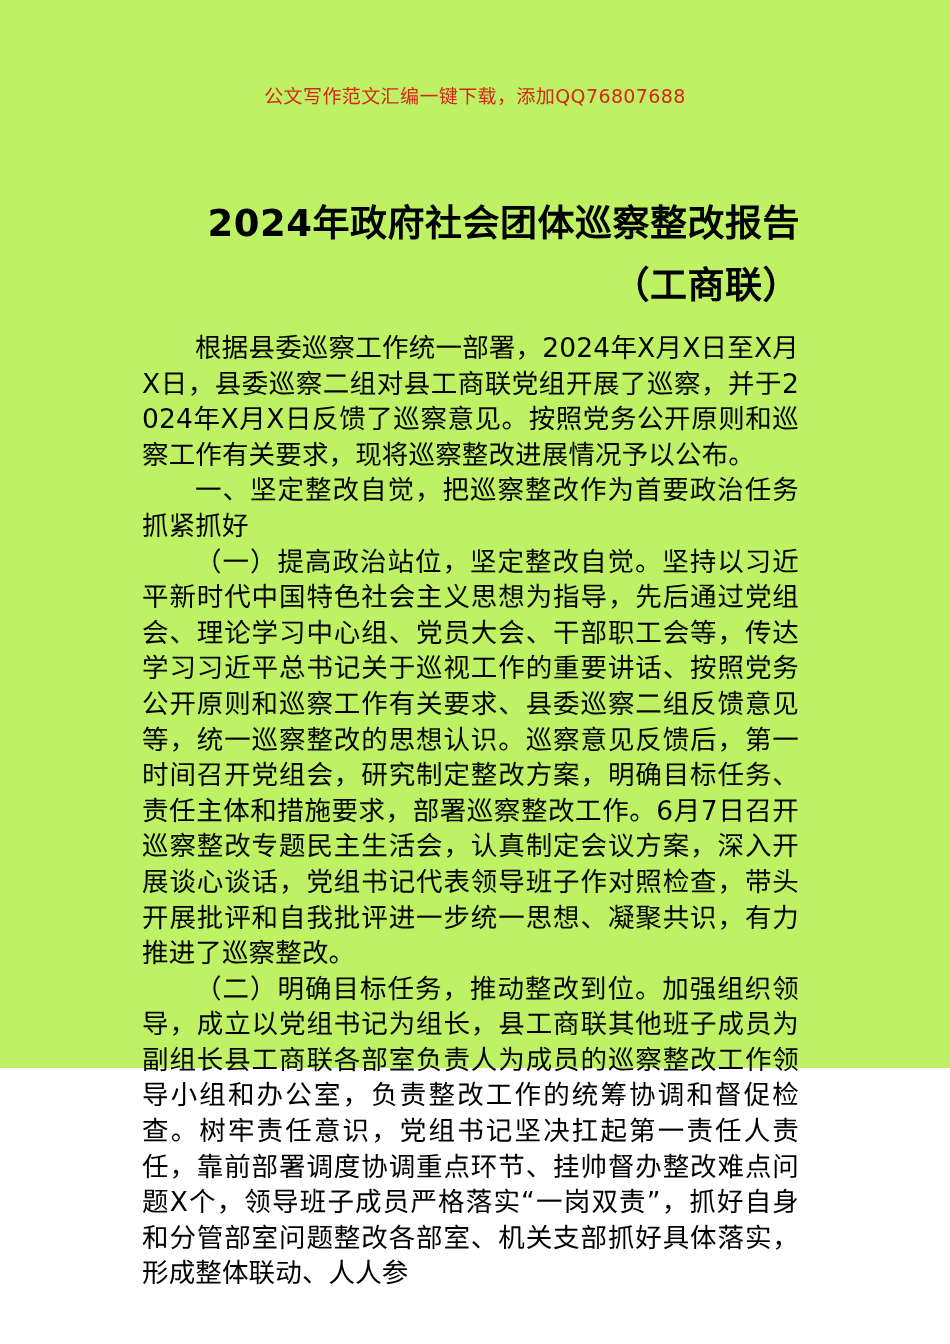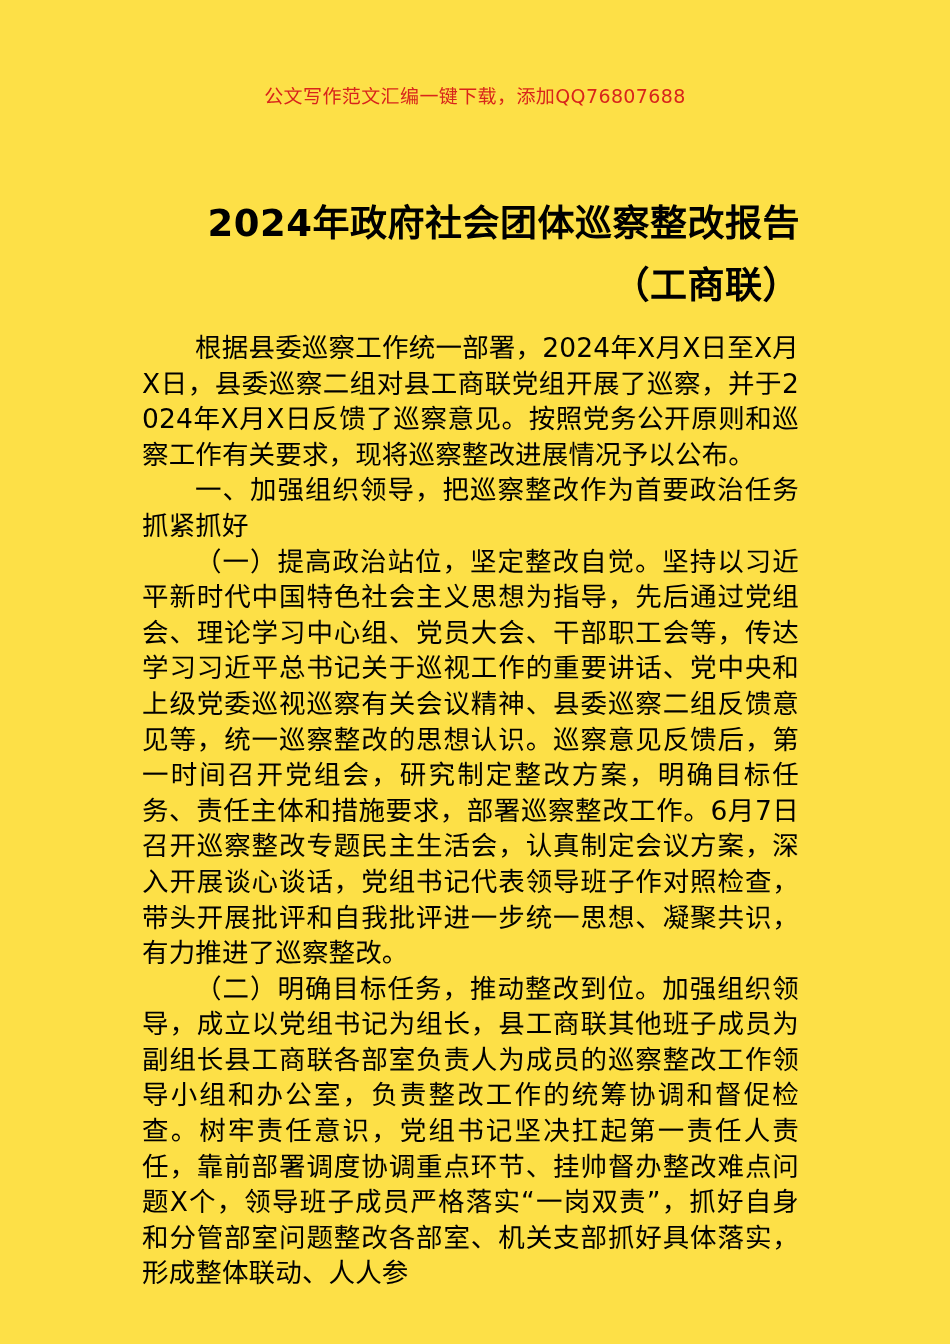--- a/index.html
+++ b/index.html
@@ -13,22 +13,22 @@
     height: 1344px;
     position: relative;
     overflow: hidden;
     font-family: "DejaVu Sans", "Liberation Sans", sans-serif;
     color: #000000;
     -webkit-font-smoothing: antialiased;
   }
 
   .page {
     width: 950px;
-    height: 1344px;
-    background: #fde047;
+    height: 1068px;
+    background: #bef264;
     box-sizing: border-box;
     position: relative;
   }
 
   
   .promo-header {
     position: absolute;
     top: 84px;
     left: 0;
     width: 950px;
@@ -89,21 +89,21 @@
 <div class="page">
 
   <div class="promo-header">公文写作范文汇编一键下载，添加QQ76807688</div>
 
   <h1 class="doc-title">2024年政府社会团体巡察整改报告（工商联）</h1>
 
   <div class="doc-body">
 
     <p class="para indent">根据县委巡察工作统一部署，2024年X月X日至X月X日，县委巡察二组对县工商联党组开展了巡察，并于2024年X月X日反馈了巡察意见。按照党务公开原则和巡察工作有关要求，现将巡察整改进展情况予以公布。</p>
 
-    <p class="para heading">一、加强组织领导，把巡察整改作为首要政治任务抓紧抓好</p>
+    <p class="para heading">一、坚定整改自觉，把巡察整改作为首要政治任务抓紧抓好</p>
 
-    <p class="para indent">（一）提高政治站位，坚定整改自觉。坚持以习近平新时代中国特色社会主义思想为指导，先后通过党组会、理论学习中心组、党员大会、干部职工会等，传达学习习近平总书记关于巡视工作的重要讲话、党中央和上级党委巡视巡察有关会议精神、县委巡察二组反馈意见等，统一巡察整改的思想认识。巡察意见反馈后，第一时间召开党组会，研究制定整改方案，明确目标任务、责任主体和措施要求，部署巡察整改工作。6月7日召开巡察整改专题民主生活会，认真制定会议方案，深入开展谈心谈话，党组书记代表领导班子作对照检查，带头开展批评和自我批评进一步统一思想、凝聚共识，有力推进了巡察整改。</p>
+    <p class="para indent">（一）提高政治站位，坚定整改自觉。坚持以习近平新时代中国特色社会主义思想为指导，先后通过党组会、理论学习中心组、党员大会、干部职工会等，传达学习习近平总书记关于巡视工作的重要讲话、按照党务公开原则和巡察工作有关要求、县委巡察二组反馈意见等，统一巡察整改的思想认识。巡察意见反馈后，第一时间召开党组会，研究制定整改方案，明确目标任务、责任主体和措施要求，部署巡察整改工作。6月7日召开巡察整改专题民主生活会，认真制定会议方案，深入开展谈心谈话，党组书记代表领导班子作对照检查，带头开展批评和自我批评进一步统一思想、凝聚共识，有力推进了巡察整改。</p>
 
     <p class="para indent">（二）明确目标任务，推动整改到位。加强组织领导，成立以党组书记为组长，县工商联其他班子成员为副组长县工商联各部室负责人为成员的巡察整改工作领导小组和办公室，负责整改工作的统筹协调和督促检查。树牢责任意识，党组书记坚决扛起第一责任人责任，靠前部署调度协调重点环节、挂帅督办整改难点问题X个，领导班子成员严格落实“一岗双责”，抓好自身和分管部室问题整改各部室、机关支部抓好具体落实，形成整体联动、人人参</p>
 
   </div>
 
 </div>
 
 </body></html>

